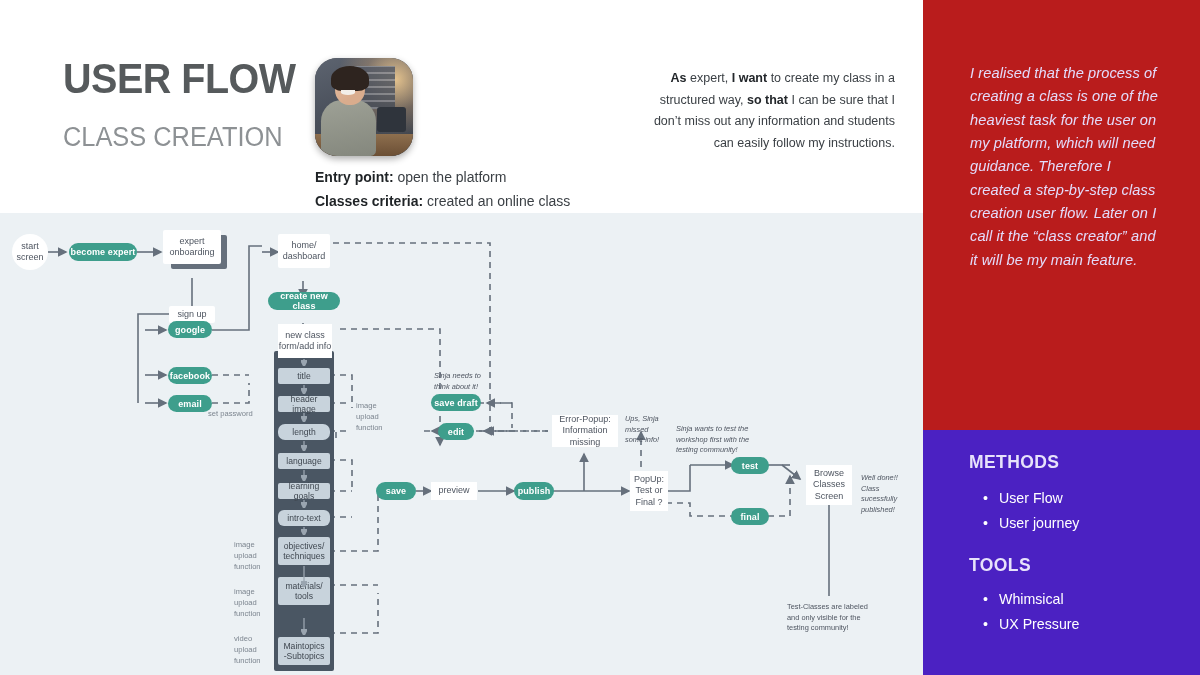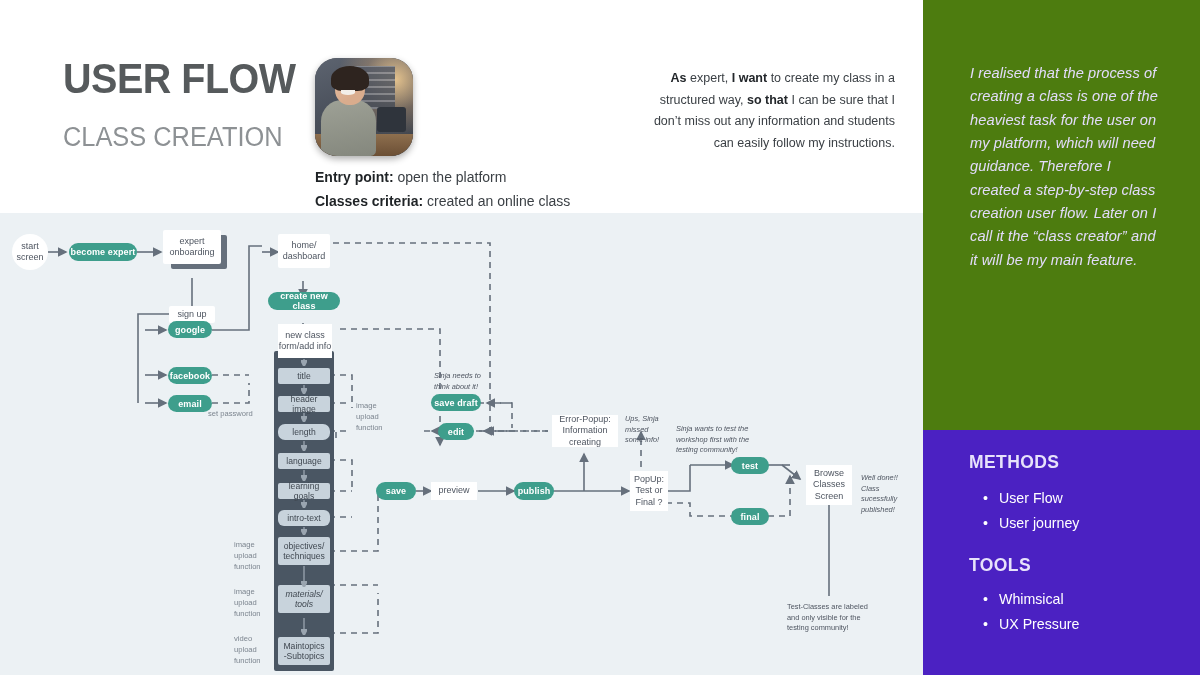--- a/index.html
+++ b/index.html
@@ -89,21 +89,21 @@
   }
   .story b { font-weight: bold; color: #23272b; }
 
   
   .meta { position: absolute; left: 315px; top: 165px; font-size: 14px; line-height: 1.72; color: #3b4045; }
   .meta b { font-weight: bold; color: #1f2326; }
 
   
   .side-top {
     position: absolute; left: 923px; top: 0; width: 277px; height: 430px;
-    background: #4d7c0f;
+    background: #b91c1c;
     padding-left: 44px;
   }
   .side-bot {
     position: absolute; left: 923px; top: 430px; width: 277px; height: 245px;
     background: #4b21c2;
   }
   .side-note {
     position: absolute; left: 47px; top: 62px; width: 192px;
     font-style: italic; font-size: 14.6px; line-height: 1.6;
     color: #e3dcfb; letter-spacing: .1px;
@@ -340,21 +340,21 @@
 form/add info</div>
 
     <div class="node n-step" style="left:278px; top:155px; width:52px; height:16px;">title</div>
     <div class="node n-step" style="left:278px; top:183px; width:52px; height:16px;">header image</div>
     <div class="node n-step" style="left:278px; top:211px; width:52px; height:16px;border-radius:7px;">length</div>
     <div class="node n-step" style="left:278px; top:240px; width:52px; height:16px;">language</div>
     <div class="node n-step" style="left:278px; top:270px; width:52px; height:16px;">learning goals</div>
     <div class="node n-step" style="left:278px; top:297px; width:52px; height:16px;border-radius:6px;">intro-text</div>
     <div class="node n-step" style="left:278px; top:324px; width:52px; height:28px; white-space:pre-line;">objectives/
 techniques</div>
-    <div class="node n-step" style="left:278px; top:372px; width:52px; height:28px; white-space:pre-line;font-style:italic;">materials/
+    <div class="node n-step" style="left:278px; top:364px; width:52px; height:28px; white-space:pre-line;">materials/
 tools</div>
     <div class="node n-step" style="left:278px; top:424px; width:52px; height:28px; white-space:pre-line;">Maintopics
 -Subtopics</div>
 
     <svg style="position:absolute;left:0;top:0;width:923px;height:462px;z-index:3;pointer-events:none;">
       <g fill="none" stroke="#9aa5b0" stroke-width="1.3" marker-end="url(#ah2)">
         <defs>
             <marker id="ah2" markerWidth="5" markerHeight="5" refX="4" refY="2.5" orient="auto">
               <path d="M0,0 L5,2.5 L0,5 z" fill="#9aa5b0"></path>
             </marker>
@@ -372,21 +372,21 @@
     </svg>
 
     <div class="node n-pill" style="left:431px; top:181px; width:50px; height:17px;">save draft</div>
     <div class="node n-pill" style="left:438px; top:210px; width:36px; height:17px;">edit</div>
 
     <div class="node n-pill" style="left:376px; top:269px; width:40px; height:18px;">save</div>
     <div class="node n-box" style="left:431px; top:269px; width:46px; height:18px;">preview</div>
     <div class="node n-pill" style="left:514px; top:269px; width:40px; height:18px;">publish</div>
 
     <div class="node n-box" style="left:552px; top:202px; width:66px; height:32px; white-space:pre-line;">Error-Popup:
-Information creating</div>
+Information missing</div>
 
     <div class="node n-box" style="left:630px; top:258px; width:38px; height:40px; white-space:pre-line;">PopUp:
 Test or
 Final ?</div>
 
     <div class="node n-pill" style="left:731px; top:244px; width:38px; height:17px;">test</div>
     <div class="node n-pill" style="left:731px; top:295px; width:38px; height:17px;">final</div>
 
     <div class="node n-box" style="left:806px; top:252px; width:46px; height:40px; white-space:pre-line;">Browse
 Classes

